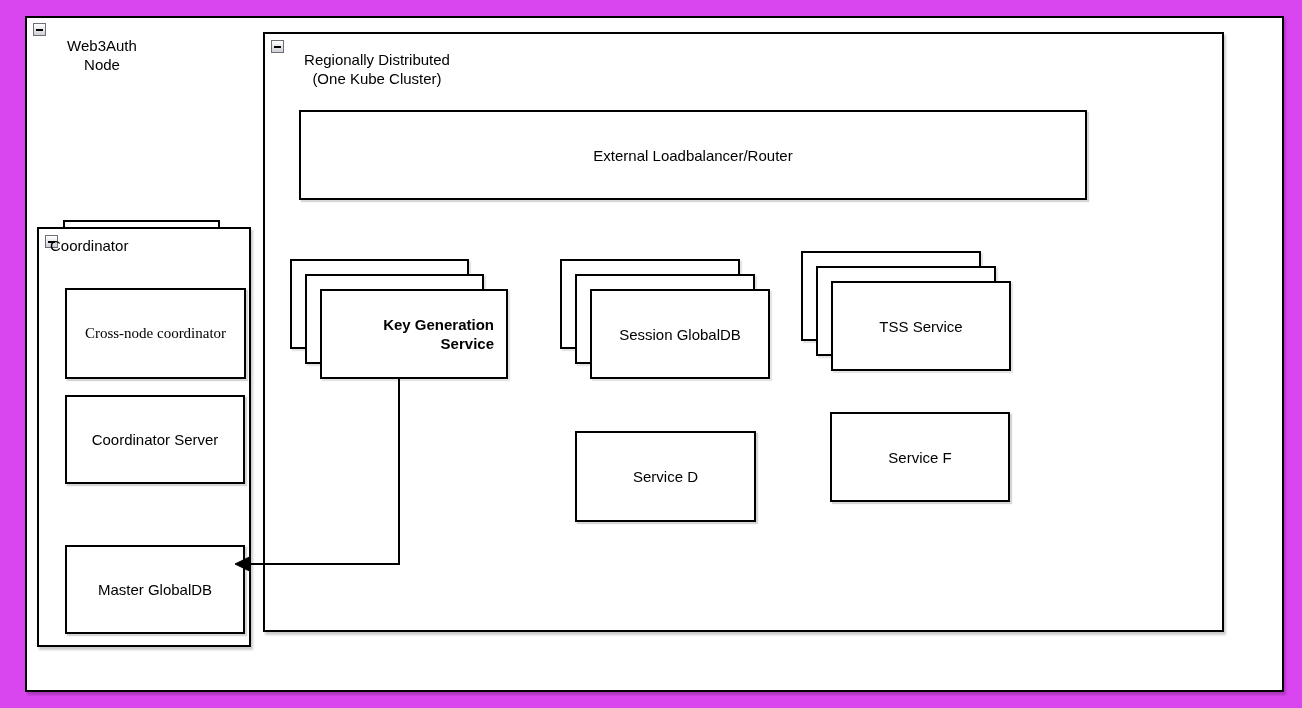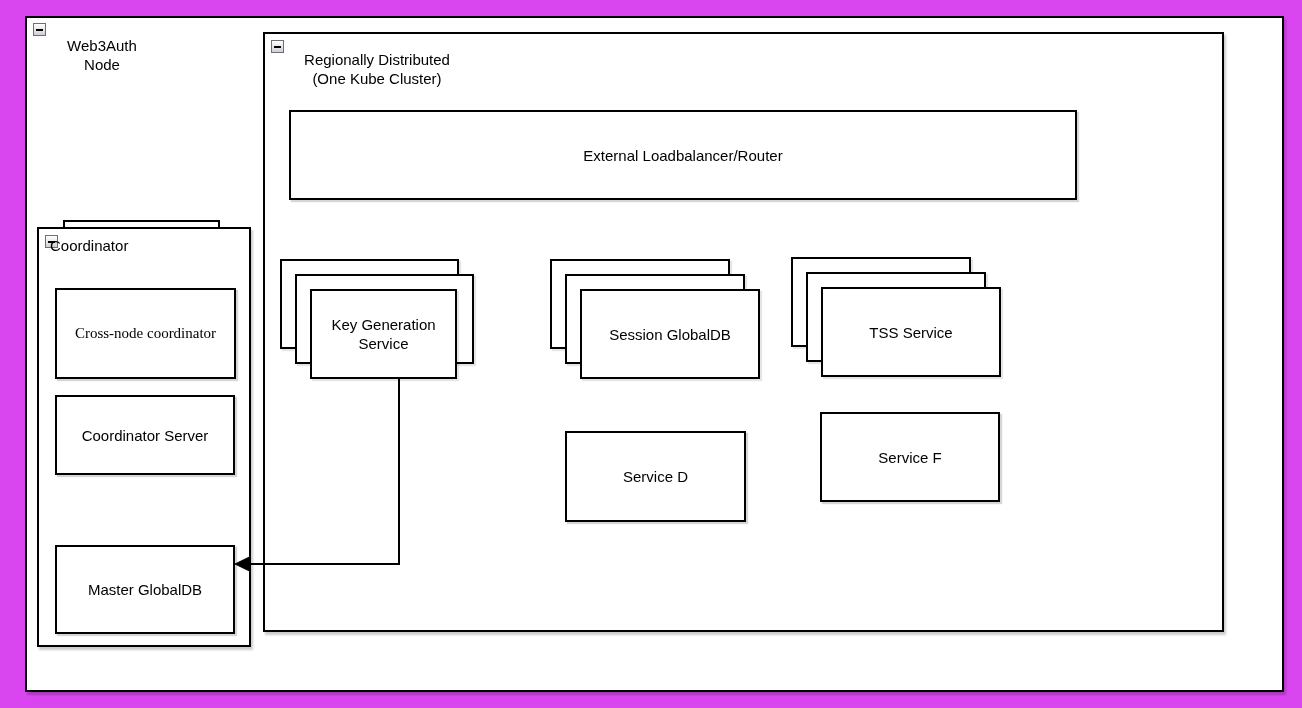--- a/index.html
+++ b/index.html
@@ -6,23 +6,24 @@
   .canvas{
     position:relative;width:1302px;height:708px;background:#d946ef;
     font-family:"Liberation Sans",sans-serif;color:#000;overflow:hidden;
   }
   .box,.container{
     position:absolute;background:#ffffff;border:2px solid #000;
     box-sizing:border-box;
   }
   .container{box-shadow:2px 3px 2px rgba(0,0,0,0.20);}
   .box{
-    display:flex;align-items:center;justify-content:center;text-align:center;
+    display:flex;align-items:center;justify-content:center;text-align:right;
     font-size:15px;line-height:19px;padding:4px 12px;
     box-shadow:2px 2px 1px rgba(0,0,0,0.16);
+    margin-left:10px;
   }
   .stack{position:absolute;}
   .stack .box{box-shadow:2px 2px 1px rgba(0,0,0,0.10);}
   .collapse-btn{
     position:absolute;width:13px;height:13px;box-sizing:border-box;
     border:1px solid #6e6e78;background:linear-gradient(180deg,#ffffff 0%,#cfcfd6 100%);
     display:flex;align-items:center;justify-content:center;cursor:pointer;
   }
   .minus-bar{width:7px;height:2px;background:#000;}
   .ctr-label{position:absolute;font-size:15px;line-height:19px;}
@@ -52,21 +53,21 @@
   <div class="container" style="left:37px;top:227px;width:214px;height:420px;">
     <span class="collapse-btn" style="left:6px;top:6px;">
       <span class="minus-bar"></span>
     </span>
     <div class="ctr-label" style="left:11px;top:7px;">Coordinator</div>
 
     <div class="box" style="left:16px;top:59px;width:181px;height:91px;font-family:Liberation Serif, serif;">
       <span>Cross-node coordinator</span>
     </div>
 
-    <div class="box" style="left:16px;top:166px;width:180px;height:80px;">
+    <div class="box" style="left:16px;top:166px;width:180px;height:89px;">
       <span>Coordinator Server</span>
     </div>
 
     <div class="box" style="left:16px;top:316px;width:180px;height:89px;">
       <span>Master GlobalDB</span>
     </div>
   </div>
 
   <div class="container" style="left:263px;top:32px;width:961px;height:600px;">
     <span class="collapse-btn" style="left:6px;top:6px;">
@@ -77,34 +78,34 @@
       <div>(One Kube Cluster)</div>
     </div>
 
     <div class="box" style="left:24px;top:76px;width:788px;height:90px;">
       <span>External Loadbalancer/Router</span>
     </div>
 
     <div class="stack" style="left:15px;top:225px;width:209px;height:120px;">
       <div class="box" style="left:0;top:0;width:179px;height:90px;"></div>
       <div class="box" style="left:15px;top:15px;width:179px;height:90px;"></div>
-      <div class="box" style="left:30px;top:30px;width:147px;height:90px;">
+      <div class="box" style="left:30px;top:30px;width:188px;height:90px;font-weight:bold;">
         <span>Key Generation Service</span>
       </div>
     </div>
 
     <div class="stack" style="left:285px;top:225px;width:210px;height:120px;">
       <div class="box" style="left:0;top:0;width:180px;height:90px;"></div>
       <div class="box" style="left:15px;top:15px;width:180px;height:90px;"></div>
       <div class="box" style="left:30px;top:30px;width:180px;height:90px;">
         <span>Session GlobalDB</span>
       </div>
     </div>
 
-    <div class="stack" style="left:526px;top:223px;width:210px;height:150px;">
+    <div class="stack" style="left:526px;top:217px;width:210px;height:150px;">
       <div class="box" style="left:0;top:0;width:180px;height:90px;"></div>
       <div class="box" style="left:15px;top:15px;width:180px;height:90px;"></div>
       <div class="box" style="left:30px;top:30px;width:180px;height:90px;">
         <span>TSS Service</span>
       </div>
     </div>
 
     <div class="box" style="left:300px;top:397px;width:181px;height:91px;">
       <span>Service D</span>
     </div>

